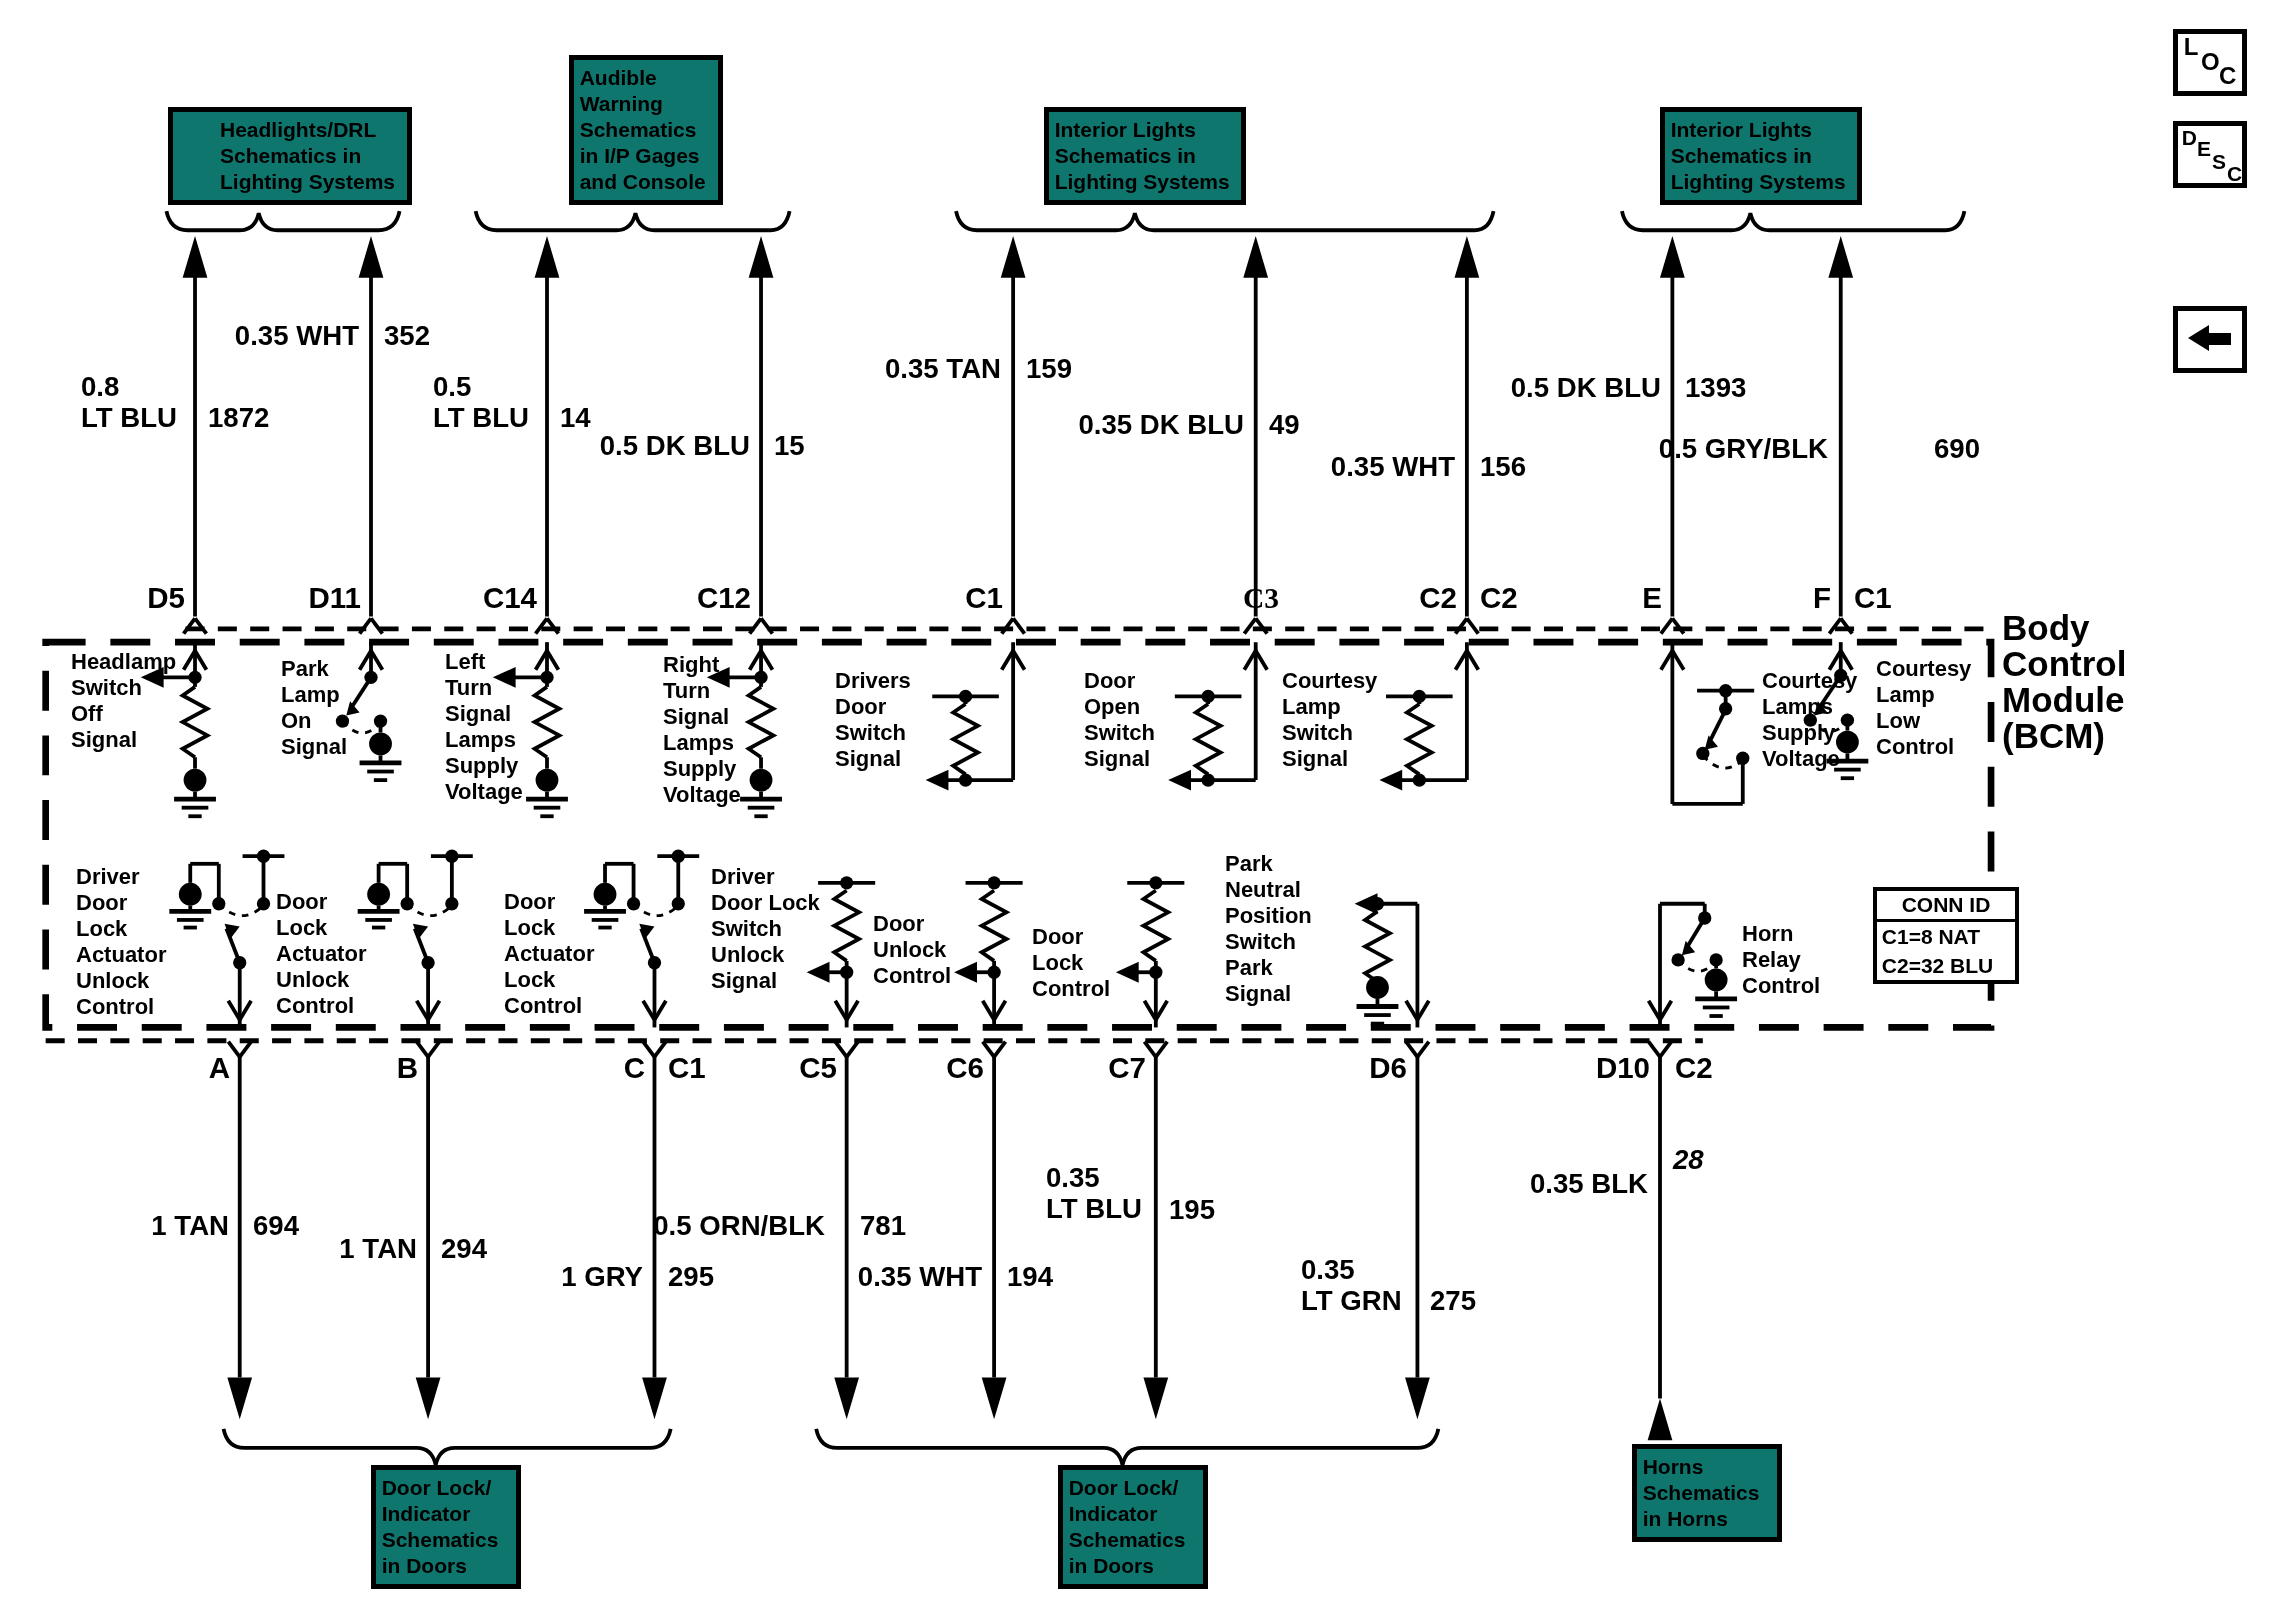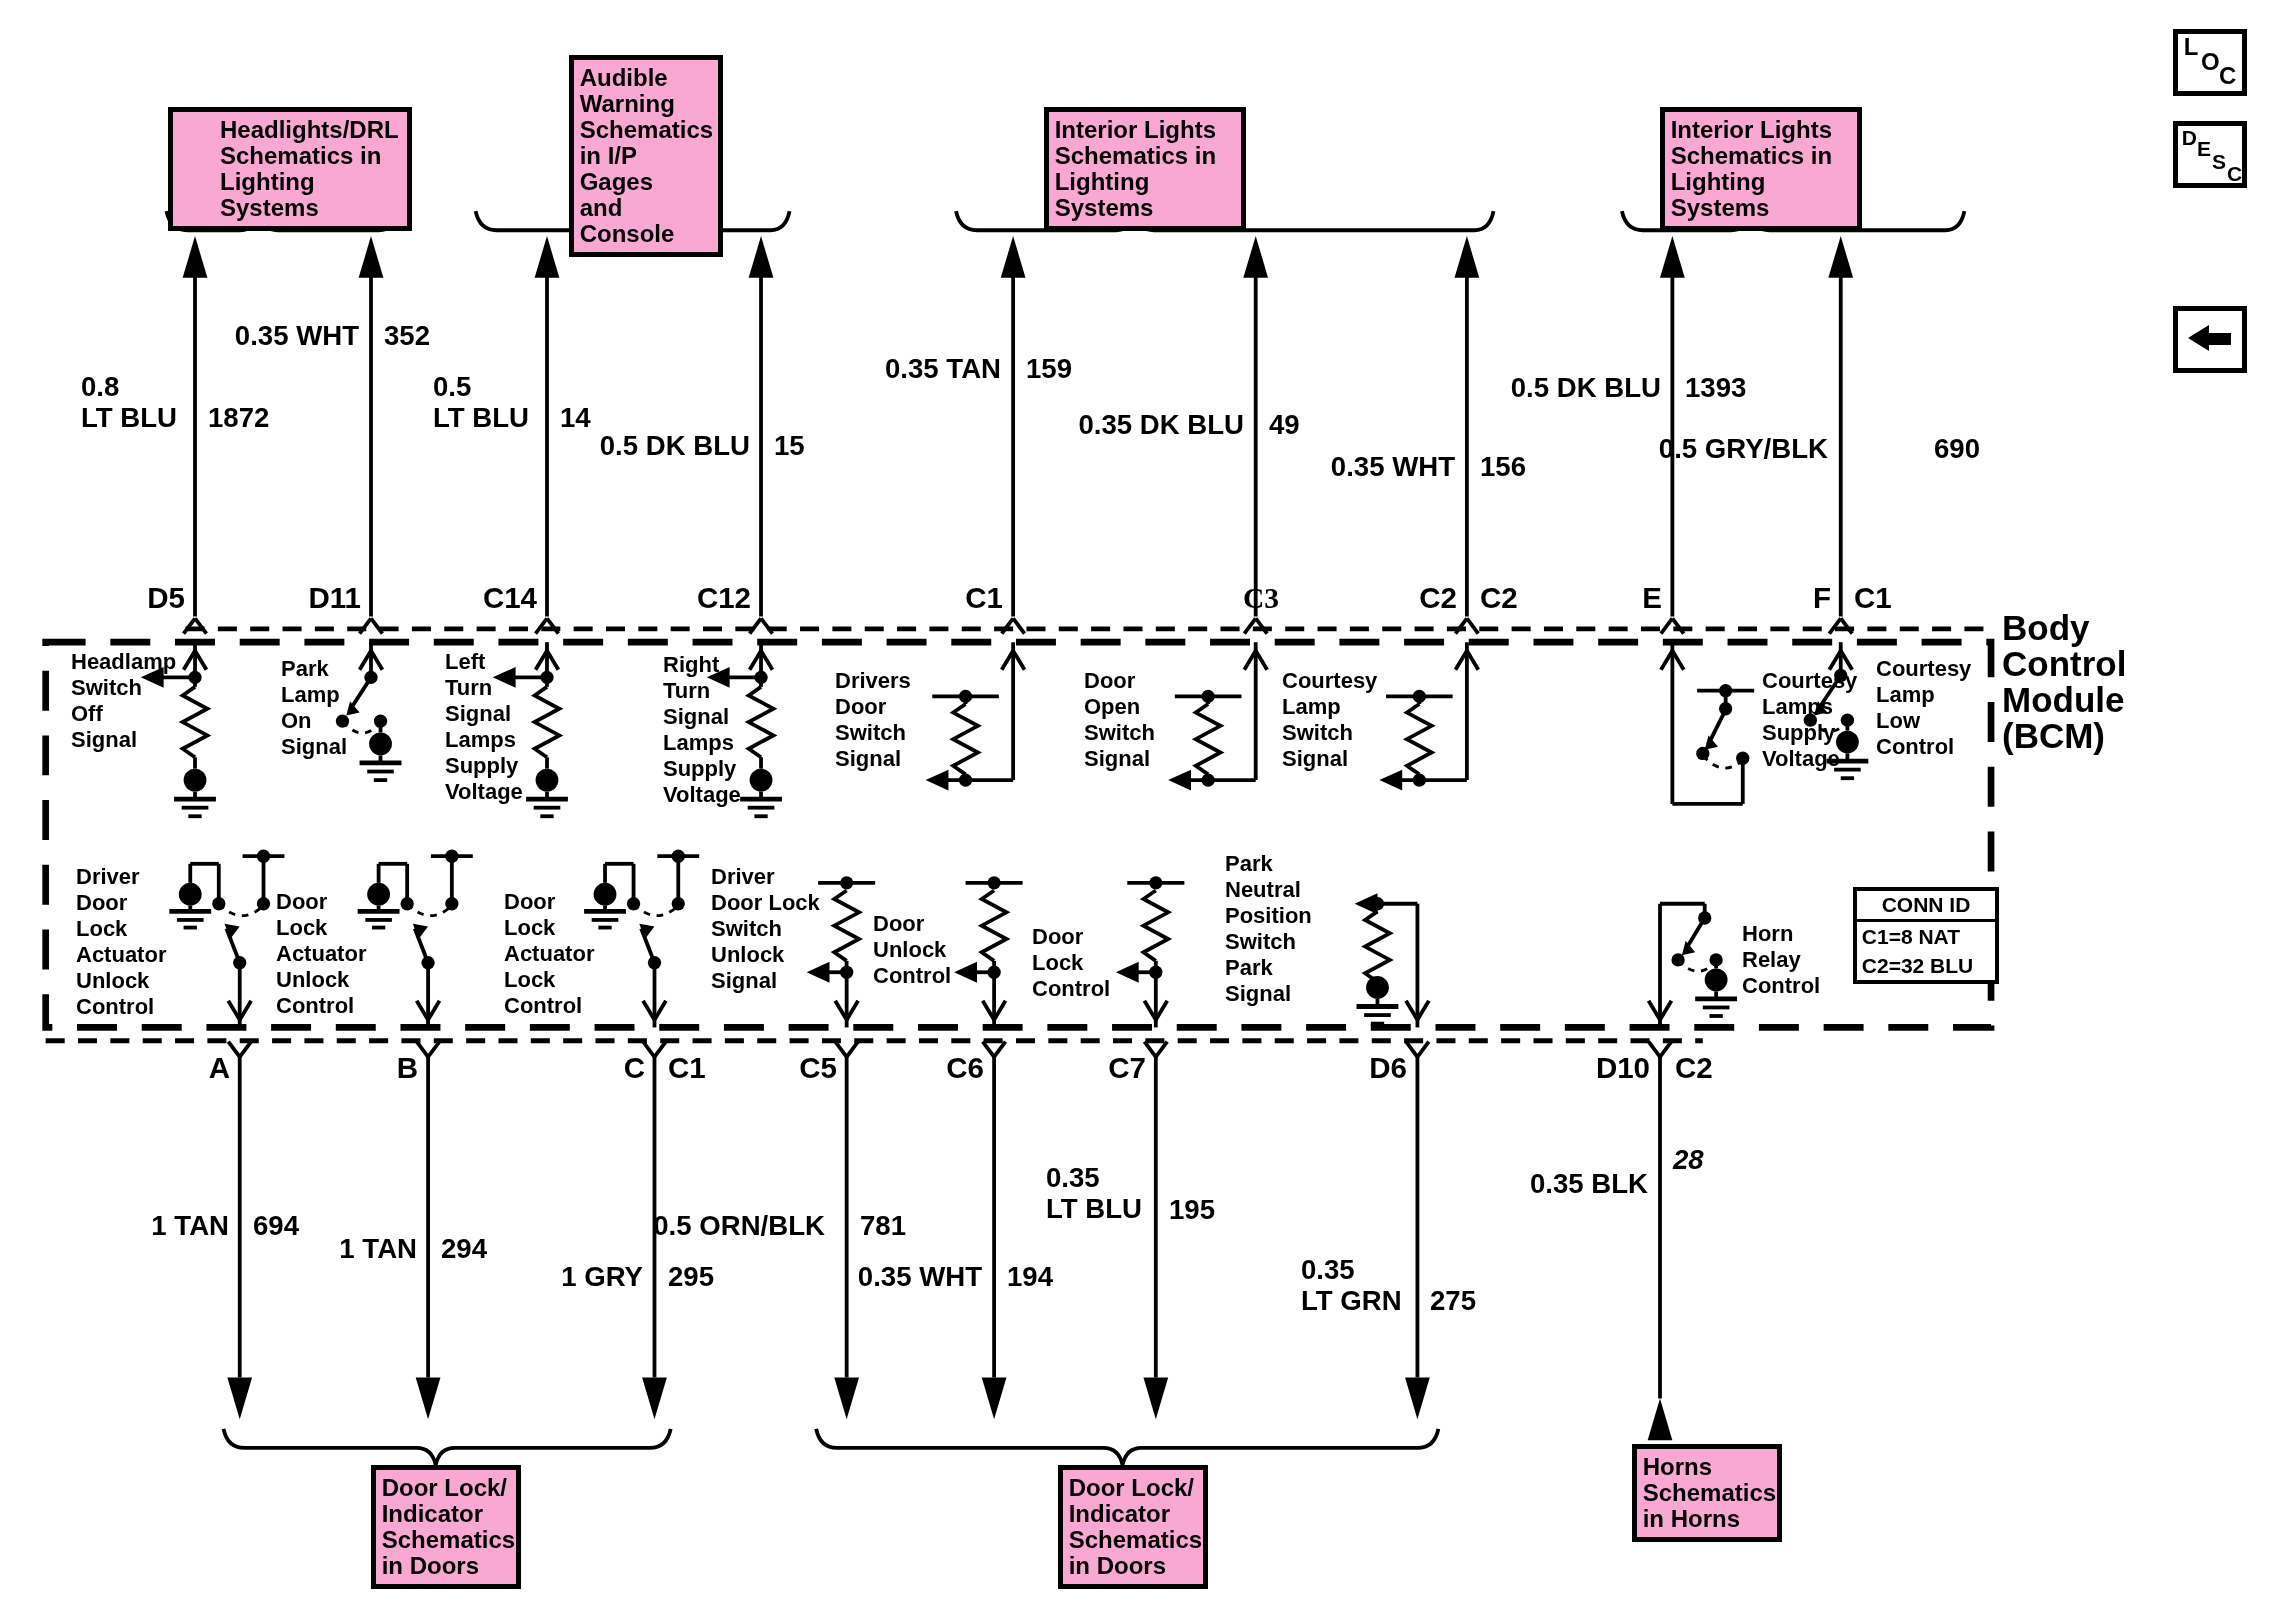--- a/index.html
+++ b/index.html
@@ -9,23 +9,23 @@
   .geo{stroke:#000;stroke-width:4;fill:none;}
   .dot{fill:#000;stroke:none;}
   .dsh{stroke-dasharray:7 7;stroke-width:3;}
   .fd{stroke-dasharray:20 14;stroke-width:5;}
   .bd{stroke-dasharray:42 26;stroke-width:7;}
   .t{position:absolute;font-weight:bold;white-space:pre-line;font-size:22px;line-height:26px;}
   .wl{font-size:27.6px;line-height:31px;}
   .pin{font-size:29.5px;line-height:32px;}
   .r{text-align:right;}
   .biglbl{font-size:35px;line-height:36px;}
-  .dbox{position:absolute;border:5.7px solid #000;background:#f9a8d4;padding:4.8px 5.7px;
-        font-weight:bold;font-size:24px;line-height:26px;white-space:pre-line;}
-  .cid{position:absolute;border:4.8px solid #000;background:#fff;font-weight:bold;}
+  .dbox{position:absolute;border:5.7px solid #000;background:#0f766e;padding:4.8px 5.7px;
+        font-weight:bold;font-size:21px;line-height:26px;white-space:pre-line;}
+  .cid{position:absolute;border:4.8px solid #000;background:#fff;font-weight:bold;margin-left:20px;}
   .cid .hd{font-size:21px;text-align:center;padding:1.9px 3.8px;border-bottom:3.8px solid #000;}
   .cid .rw{font-size:21px;padding:1px 4.8px;white-space:pre-line;line-height:27px;}
   .tool{position:absolute;border:5.7px solid #000;width:74px;height:67px;box-sizing:border-box;background:#fff;}
   .tool span{position:absolute;font-weight:bold;font-size:24px;line-height:24px;}
   .arr-tri{position:absolute;left:9.5px;top:14.3px;width:0;height:0;
            border-top:13.3px solid transparent;border-bottom:13.3px solid transparent;
            border-right:21px solid #000;}
   .arr-bar{position:absolute;left:29.5px;top:22px;width:23px;height:12.4px;background:#000;}
 </style>
 </head>

